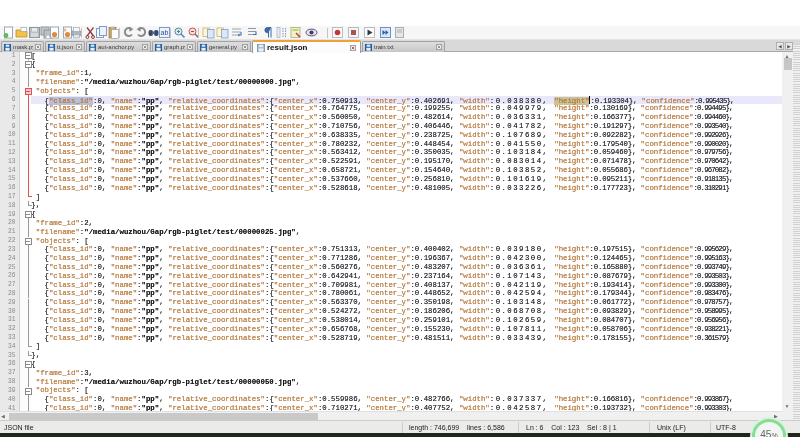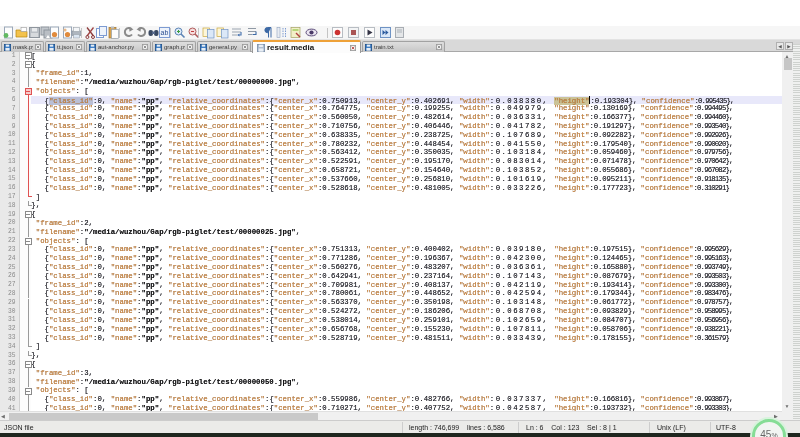--- a/index.html
+++ b/index.html
@@ -254,21 +254,21 @@
           <rect x="0.5" y="0.5" width="6" height="6" fill="#f2f2f2" stroke="#9a9a9a"></rect>
           <path d="M2 2 L5 5 M5 2 L2 5" stroke="#777" stroke-width=".9"></path>
         </svg>
       </div>
       <div class="tabact" style="left:252px;width:109px">
         <svg width="8" height="8" viewBox="0 0 9 9" style="flex:0 0 auto;margin-right:2px">
           <rect x="0.5" y="0.5" width="8" height="8" fill="#aebdd0" stroke="#7f93ab"></rect>
           <rect x="2.3" y="0.8" width="4.4" height="2.6" fill="#e8eef5"></rect>
           <rect x="1.8" y="5" width="5.4" height="3.6" fill="#e8eef5"></rect>
         </svg>
-        <span class="tna">result.media</span>
+        <span class="tna">result.json</span>
         <svg width="6" height="6" viewBox="0 0 7 7" style="flex:0 0 auto;margin-left:auto">
           <rect x="0.5" y="0.5" width="6" height="6" fill="#f2f2f2" stroke="#9a9a9a"></rect>
           <path d="M2 2 L5 5 M5 2 L2 5" stroke="#b03030" stroke-width=".9"></path>
         </svg>
       </div>
       <div class="tnavb" style="left:776px"><span>◀</span></div>
       <div class="tnavb" style="left:785px"><span>▶</span></div>
     </div>
   <div id="editor">
     <div id="code">

